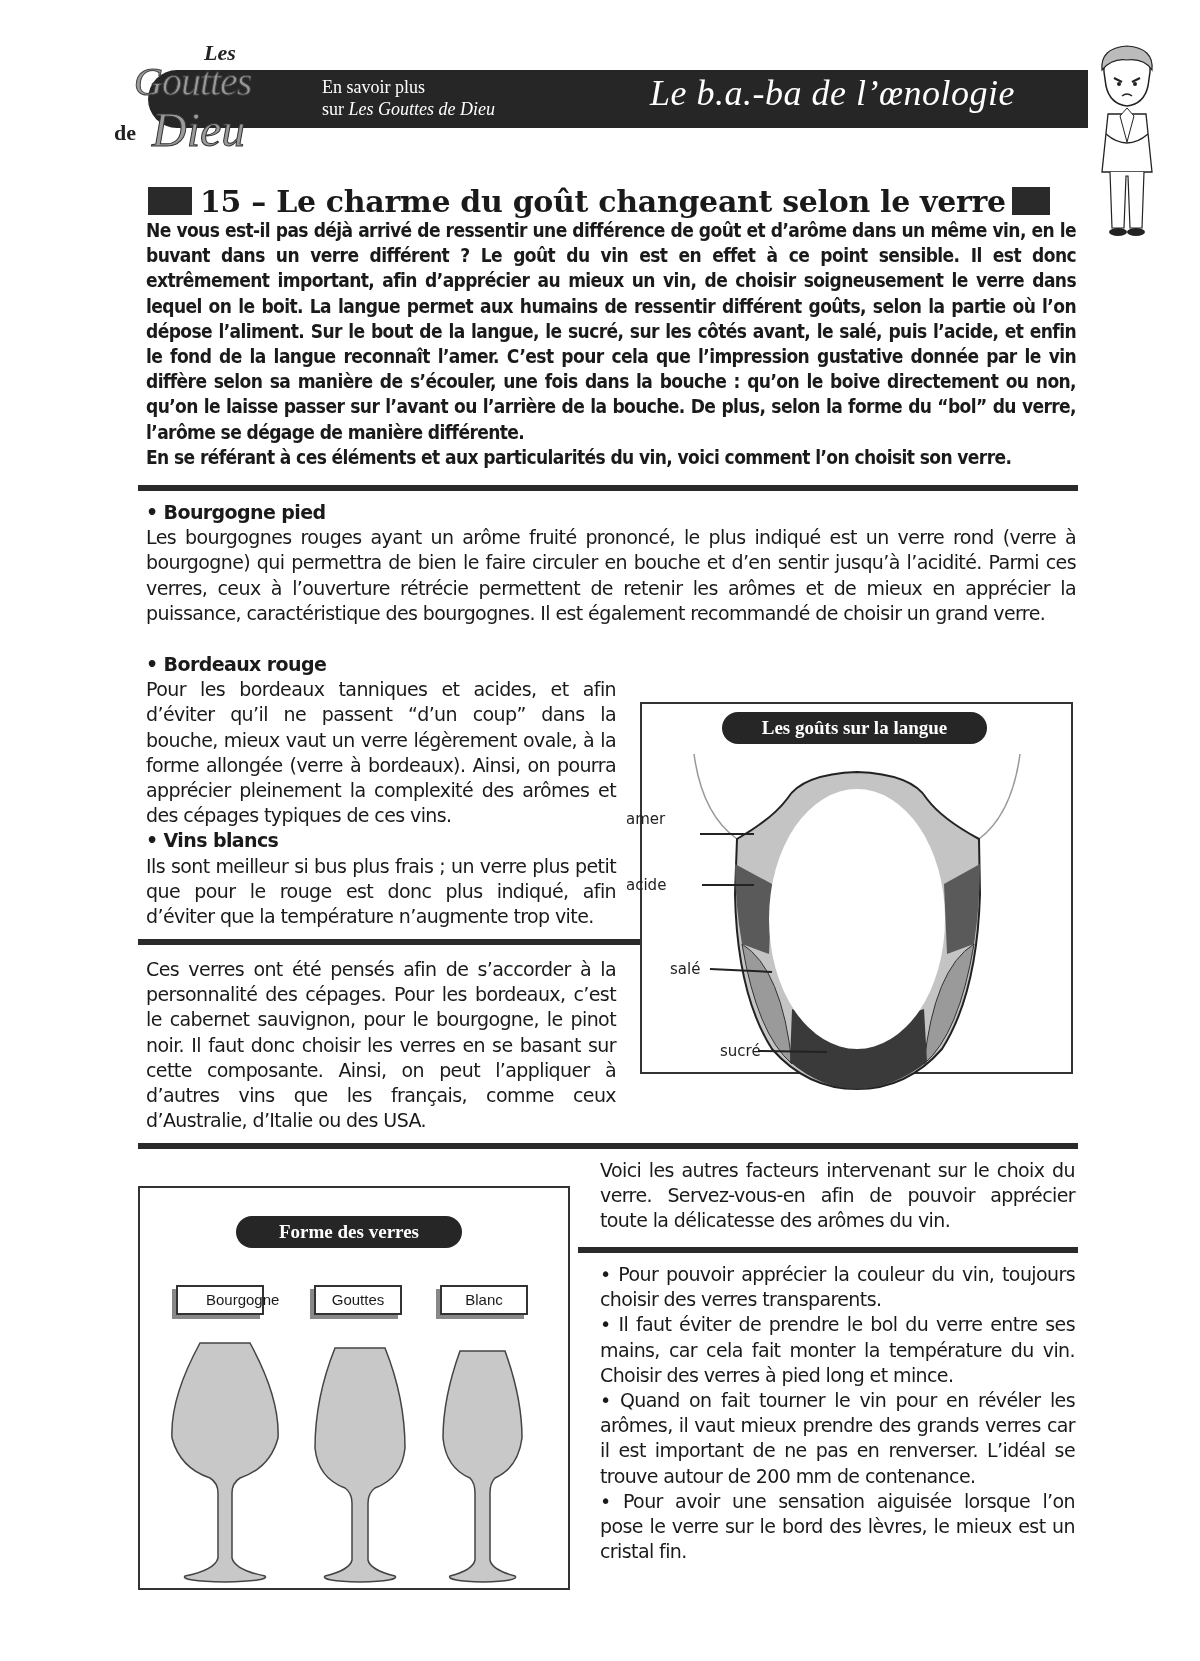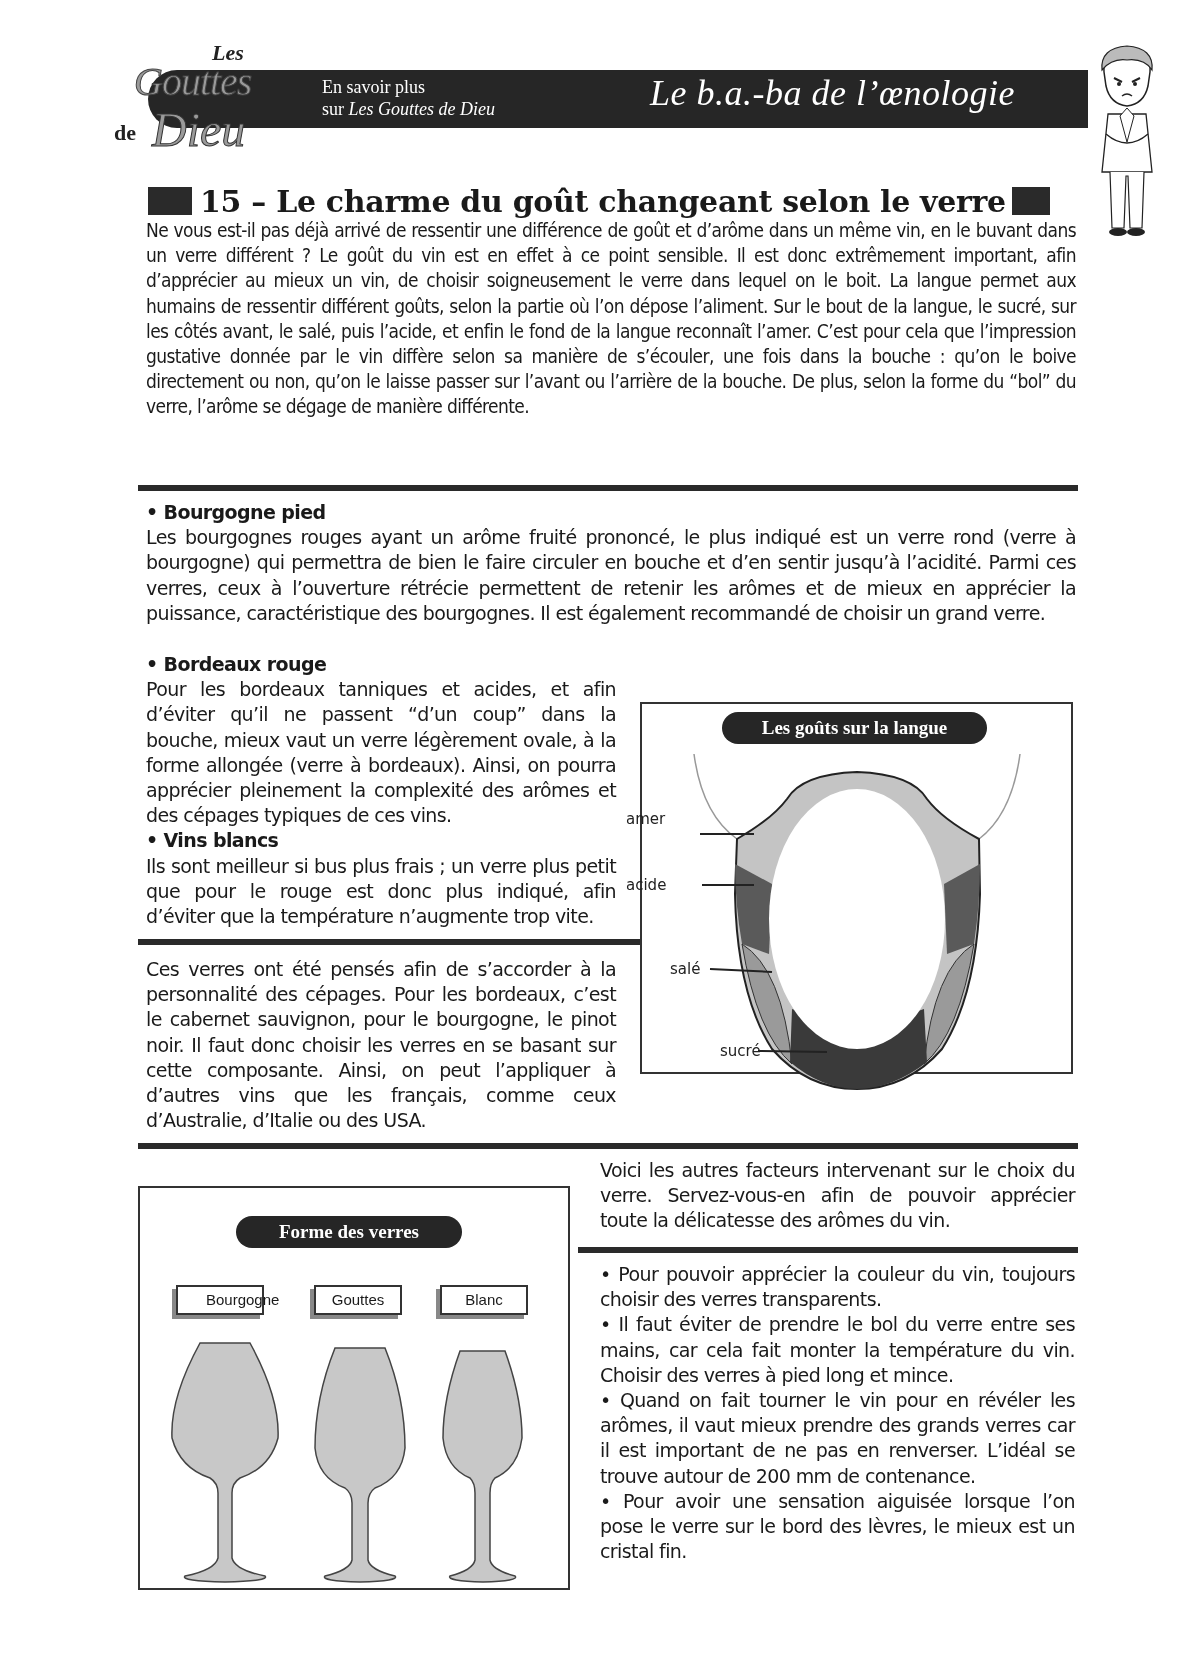--- a/index.html
+++ b/index.html
@@ -1,37 +1,37 @@
 <!DOCTYPE html>
 <html><head>
 <meta charset="utf-8">
 <style>
   * { box-sizing: border-box; margin: 0; padding: 0; }
   html, body { width: 1200px; height: 1661px; background: #fff; }
   body { position: relative; font-family: "Liberation Sans", "DejaVu Sans", sans-serif; color: #1a1a1a; overflow: hidden; }
 
   .header-band { position: absolute; left: 148px; top: 70px; width: 940px; height: 58px; background: #262626; border-radius: 40px 0 0 40px; }
   .logo { position: absolute; left: 112px; top: 40px; width: 185px; height: 110px; }
-  .logo .les { position: absolute; left: 100px; top: 0; font-family: "Liberation Serif", serif; font-weight: bold; font-style: italic; font-size: 22px; color: #222; }
+  .logo .les { position: absolute; left: 92px; top: 0; font-family: "Liberation Serif", serif; font-weight: bold; font-style: italic; font-size: 22px; color: #222; }
   .logo .gouttes { position: absolute; left: 22px; top: 18px; font-family: "Liberation Serif", serif; font-style: italic; font-size: 40px; color: #9a9a9a; letter-spacing: -1px; -webkit-text-stroke: 1px #444; }
   .logo .de { position: absolute; left: 2px; top: 80px; font-family: "Liberation Serif", serif; font-weight: bold; font-size: 22px; color: #222; }
   .logo .dieu { position: absolute; left: 40px; top: 62px; font-family: "Liberation Serif", serif; font-style: italic; font-size: 48px; color: #9a9a9a; -webkit-text-stroke: 1px #333; }
   .header-sub { position: absolute; left: 322px; top: 76px; color: #fff; font-family: "Liberation Serif", serif; font-size: 18px; line-height: 22px; }
   .header-sub .italic { font-style: italic; }
   .header-title { position: absolute; left: 650px; top: 72px; color: #fff; font-family: "Liberation Serif", serif; font-style: italic; font-size: 36px; letter-spacing: 0.5px; }
 
   .character { position: absolute; left: 1082px; top: 42px; width: 90px; height: 200px; }
 
   .title-row { position: absolute; left: 148px; top: 183px; width: 930px; height: 36px; display: flex; align-items: center; }
   .title-block { width: 44px; height: 28px; background: #2a2a2a; }
   .title-block.right { width: 38px; margin-left: 6px; }
   .title-text { font-family: "DejaVu Serif", serif; font-weight: bold; font-size: 30px; margin-left: 8px; letter-spacing: -0.3px; }
 
   .intro { position: absolute; left: 146px; top: 218px; width: 930px; font-size: 19px; line-height: 25.2px; text-align: justify; font-family: "DejaVu Sans", sans-serif; font-stretch: condensed; letter-spacing: -0.6px; }
-  .intro p { margin: 0; }
+  .intro p { margin: 0; font-weight: bold; }
 
   .rule { position: absolute; height: 6px; background: #2a2a2a; }
 
   .section { position: absolute; font-size: 19px; line-height: 25.2px; text-align: justify; font-family: "DejaVu Sans", sans-serif; letter-spacing: -0.6px; }
   .section h3 { font-size: 19px; font-weight: bold; }
 
   .tongue-box { position: absolute; left: 640px; top: 702px; width: 433px; height: 372px; border: 2px solid #333; }
   .pill { position: absolute; background: #262626; color: #fff; border-radius: 20px; font-family: "Liberation Serif", serif; font-weight: bold; font-size: 19px; text-align: center; }
   .taste-label { position: absolute; font-size: 15px; font-family: "DejaVu Sans", sans-serif; color: #222; }
 
@@ -73,20 +73,21 @@
 </svg>
 
 <div class="title-row">
   <div class="title-block"></div>
   <div class="title-text">15 – Le charme du goût changeant selon le verre</div>
   <div class="title-block right"></div>
 </div>
 
 <div class="intro">
   <p>Ne vous est-il pas déjà arrivé de ressentir une différence de goût et d’arôme dans un même vin, en le buvant dans un verre différent ? Le goût du vin est en effet à ce point sensible. Il est donc extrêmement important, afin d’apprécier au mieux un vin, de choisir soigneusement le verre dans lequel on le boit. La langue permet aux humains de ressentir différent goûts, selon la partie où l’on dépose l’aliment. Sur le bout de la langue, le sucré, sur les côtés avant, le salé, puis l’acide, et enfin le fond de la langue reconnaît l’amer. C’est pour cela que l’impression gustative donnée par le vin diffère selon sa manière de s’écouler, une fois dans la bouche : qu’on le boive directement ou non, qu’on le laisse passer sur l’avant ou l’arrière de la bouche. De plus, selon la forme du “bol” du verre, l’arôme se dégage de manière différente.</p>
+  <p style="text-align:left;">En se référant à ces éléments et aux particularités du vin, voici comment l’on choisit son verre.</p>
 </div>
 
 <div class="rule" style="left:138px; top:485px; width:940px;"></div>
 
 <div class="section" style="left:146px; top:500px; width:930px;">
   <h3>• Bourgogne pied</h3>
   <p>Les bourgognes rouges ayant un arôme fruité prononcé, le plus indiqué est un verre rond (verre à bourgogne) qui permettra de bien le faire circuler en bouche et d’en sentir jusqu’à l’acidité. Parmi ces verres, ceux à l’ouverture rétrécie permettent de retenir les arômes et de mieux en apprécier la puissance, caractéristique des bourgognes. Il est également recommandé de choisir un grand verre.</p>
 </div>
 
 <div class="section" style="left:146px; top:652px; width:470px;">

